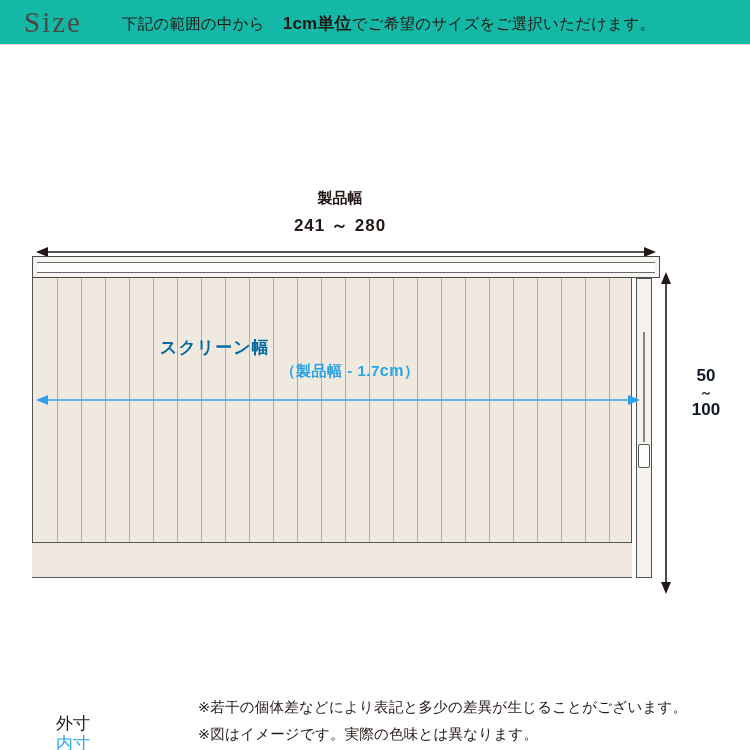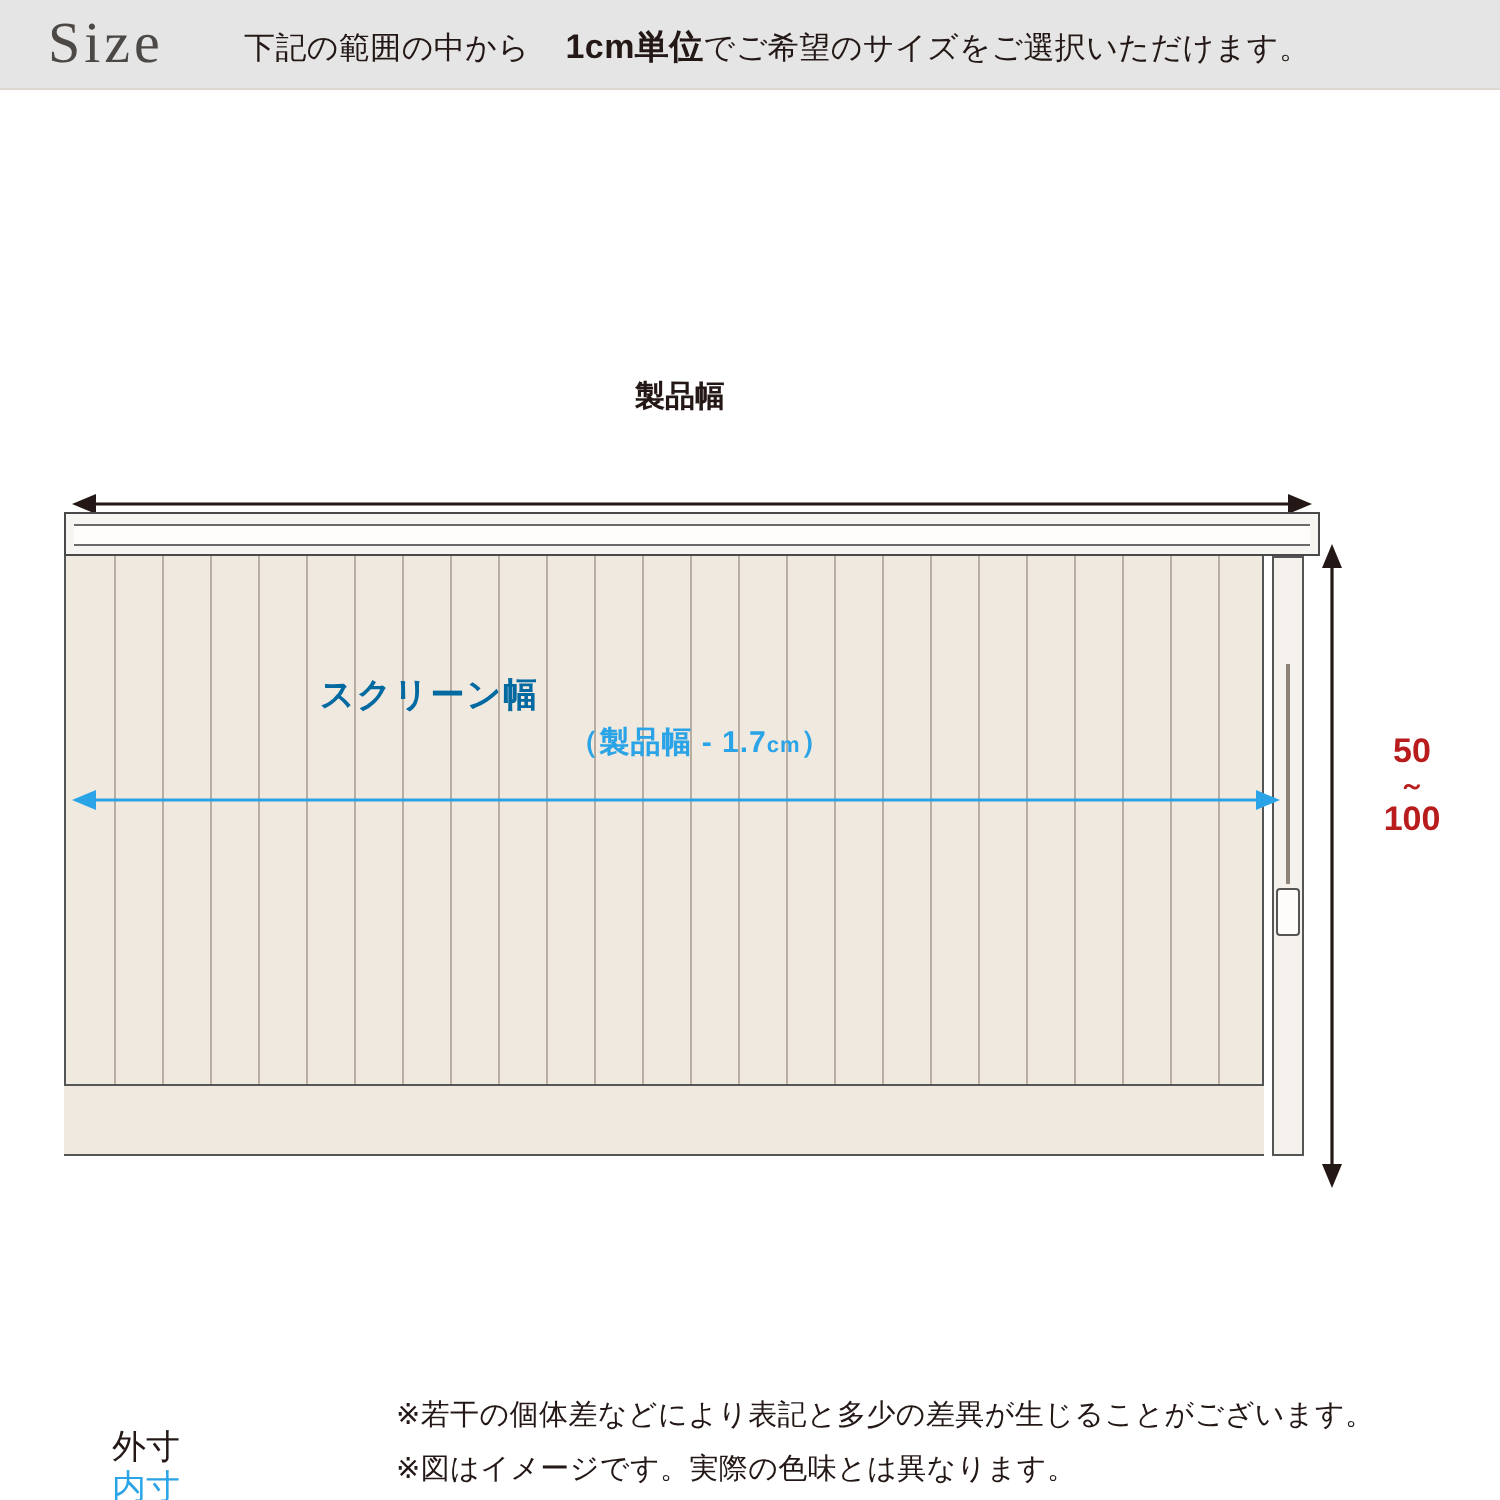--- a/index.html
+++ b/index.html
@@ -7,21 +7,21 @@
     width:750px;height:750px;
     background:#ffffff;
     font-family:"Liberation Sans","DejaVu Sans",sans-serif;
     color:#231815;
     overflow:hidden;
     position:relative;
   }
   
   .header{
     position:absolute;left:0;top:0;width:750px;height:44px;
-    background:#e5e5e5;
+    background:#14b8a6;
     border-bottom:1px solid #ddd9d2;
   }
   .header-title{
     position:absolute;left:24px;top:6px;
     font-size:29px;letter-spacing:2px;color:#4c4845;
     font-family:"Liberation Serif","DejaVu Serif",serif;
   }
   .header-sub{
     position:absolute;left:122px;top:12px;
     font-size:15.5px;color:#231815;letter-spacing:0.2px;
@@ -45,21 +45,21 @@
   
   .arrow-top{
     position:absolute;left:36px;top:202px;width:620px;height:12px;
   }
   
   .arrow-right{
     position:absolute;left:660px;top:228px;width:12px;height:322px;
   }
   .v-range{
     position:absolute;left:676px;top:322px;width:60px;text-align:center;
-    font-size:17px;font-weight:bold;line-height:20px;color:#b91c1c;
+    font-size:17px;font-weight:bold;line-height:20px;color:#0f172a;
   }
   .v-range .tilde{font-size:13px;display:block;line-height:14px;}
 
   
   .headrail{
     position:absolute;left:32px;top:212px;width:628px;height:22px;
     background:#f7f5f2;border:1.2px solid #4a4a4a;
     box-sizing:border-box;
   }
   .headrail-inner{
@@ -102,21 +102,21 @@
 
   
   .screen-label{
     position:absolute;left:160px;top:292px;width:380px;
     color:#0369a1;font-weight:bold;font-size:17px;letter-spacing:1px;
   }
   .screen-label2{
     position:absolute;left:160px;top:318px;width:380px;text-align:center;
     color:#2aa4e6;font-weight:bold;font-size:15px;letter-spacing:0.5px;
   }
-  .screen-label2 .sm{font-size:11px;}
+  .screen-label2 .sm{font-size:16px;}
   .arrow-blue{
     position:absolute;left:36px;top:350px;width:604px;height:12px;
   }
 
   
   .unit-box{
     position:absolute;left:42px;top:628px;width:104px;height:32px;
     border:1.4px solid #231815;box-sizing:border-box;
     display:flex;align-items:center;justify-content:center;
     font-size:15px;font-weight:bold;letter-spacing:1px;
@@ -137,20 +137,21 @@
 <div class="header">
   <div class="header-title">Size</div>
   <div class="header-sub">
     <span>下記の範囲の中から</span><span class="hs-big">1cm単位</span><span>でご希望のサイズをご選択いただけます。</span>
   </div>
 </div>
 
 <div class="diagram">
 
   <div class="prod-label">製品幅</div>
+  <div class="prod-range">241 ～ 280</div>
 
   <svg class="arrow-top" viewBox="0 0 620 12">
     <line x1="8" y1="6" x2="612" y2="6" stroke="#231815" stroke-width="1.6"></line>
     <polygon points="0,6 12,1 12,11" fill="#231815"></polygon>
     <polygon points="620,6 608,1 608,11" fill="#231815"></polygon>
   </svg>
 
   <div class="headrail">
     <div class="headrail-inner"></div>
   </div>

